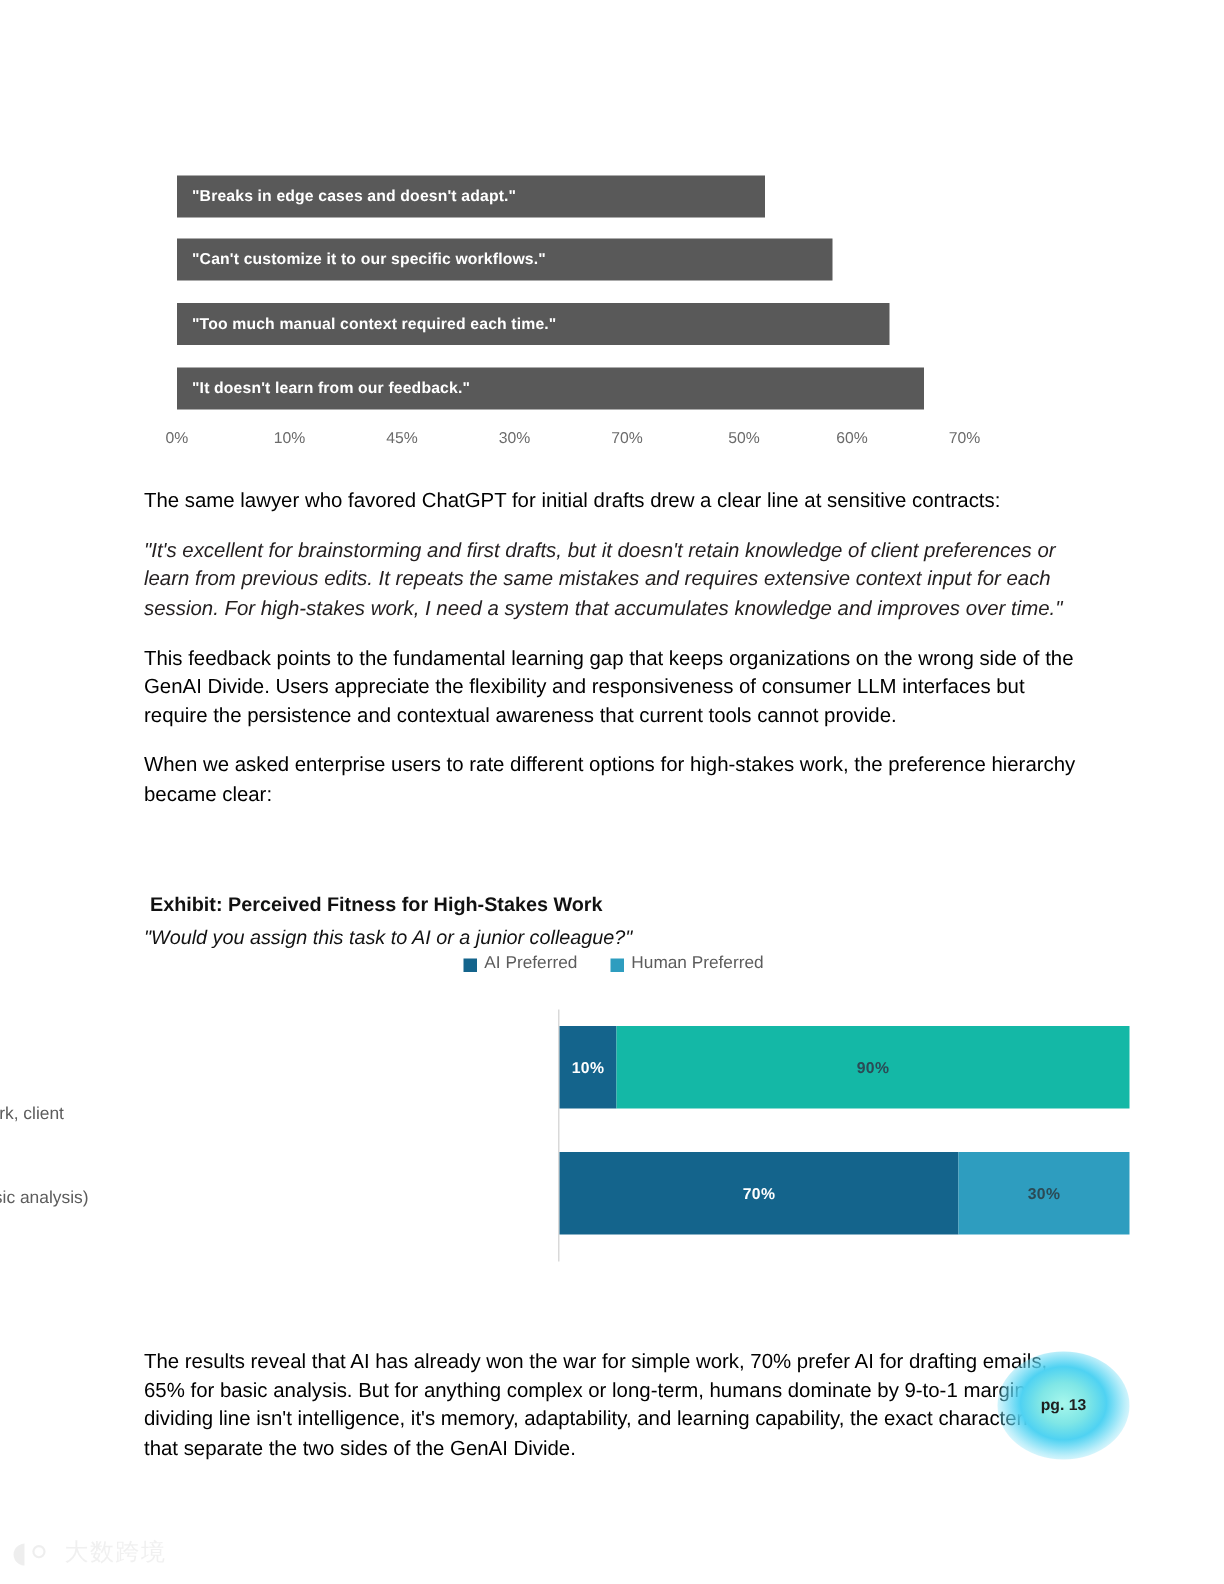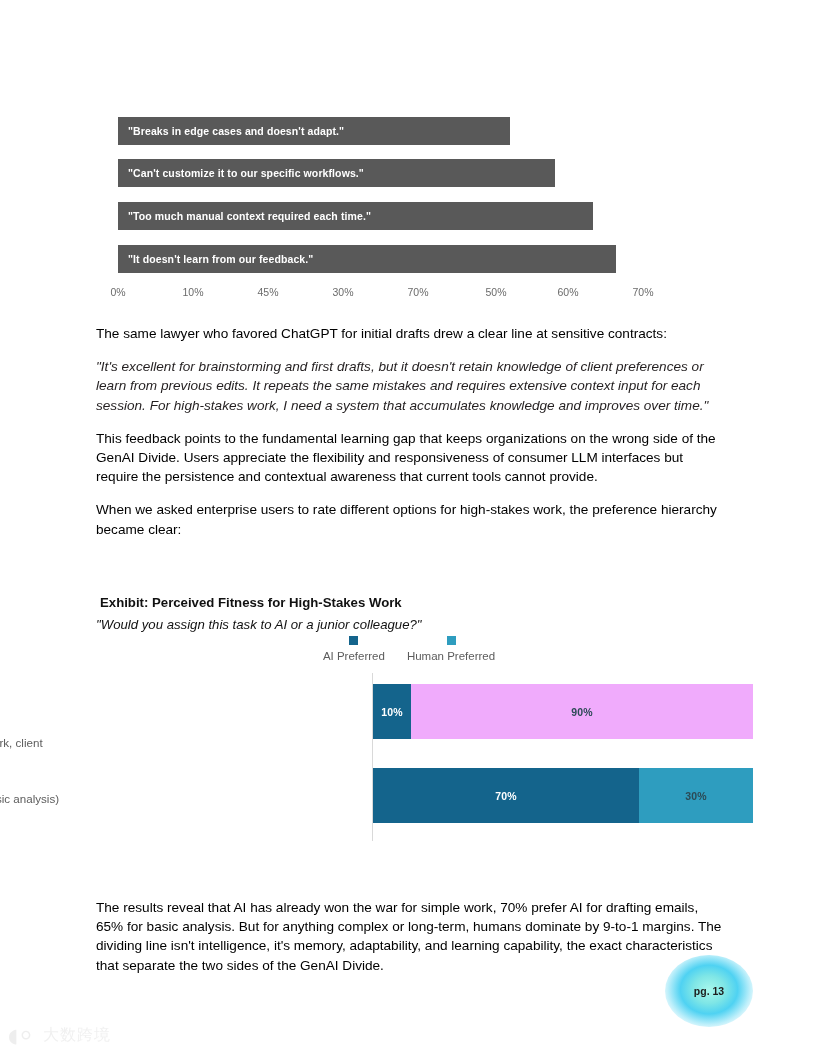--- a/index.html
+++ b/index.html
@@ -113,23 +113,22 @@
     top: 6px;
     left: 0;
     width: 100%;
     display: flex;
     justify-content: center;
     gap: 22px;
     align-items: center;
   }
   #chart2 .legend-item {
     display: flex;
-    align-items: center;
+    align-items: flex-end;
     gap: 5px;
-    flex-direction: column;
   }
   .legend-swatch {
     width: 9px;
     height: 9px;
     display: inline-block;
   }
   .legend-text {
     font-size: 11.5px;
     color: #5c5c5c;
   }
@@ -173,21 +172,21 @@
     text-align: center;
     font-size: 11.6px;
     line-height: 15px;
     color: #5c5c5c;
   }
 
   
   #page-badge {
     position: absolute;
     left: 665px;
-    top: 955px;
+    top: 901px;
     width: 88px;
     height: 72px;
   }
   #page-badge .glow {
     position: absolute;
     left: 0;
     top: 0;
     width: 88px;
     height: 72px;
     border-radius: 50%;
@@ -308,21 +307,21 @@
   </div>
 
   <div class="plot">
     <div class="axis-line"></div>
 
     <div class="s-cat" style="top:62px;">Complex projects (multi-week work, client management)</div>
     <div class="s-row" style="top:11px; width:380px;">
       <div class="s-seg" style="width:10%; background:#14648c;">
         <span class="s-seg-label" style="color:#ffffff;">10%</span>
       </div>
-      <div class="s-seg" style="width:90%; background:#f0abfc;">
+      <div class="s-seg" style="width:90%; background:#14b8a6;">
         <span class="s-seg-label" style="color:#2b4a55;">90%</span>
       </div>
     </div>
 
     <div class="s-cat" style="top:118px;">Quick tasks (emails, summaries, basic analysis)</div>
     <div class="s-row" style="top:95px; width:380px;">
       <div class="s-seg" style="width:70%; background:#14648c;">
         <span class="s-seg-label" style="color:#ffffff;">70%</span>
       </div>
       <div class="s-seg" style="width:30%; background:#2e9dbf;">

